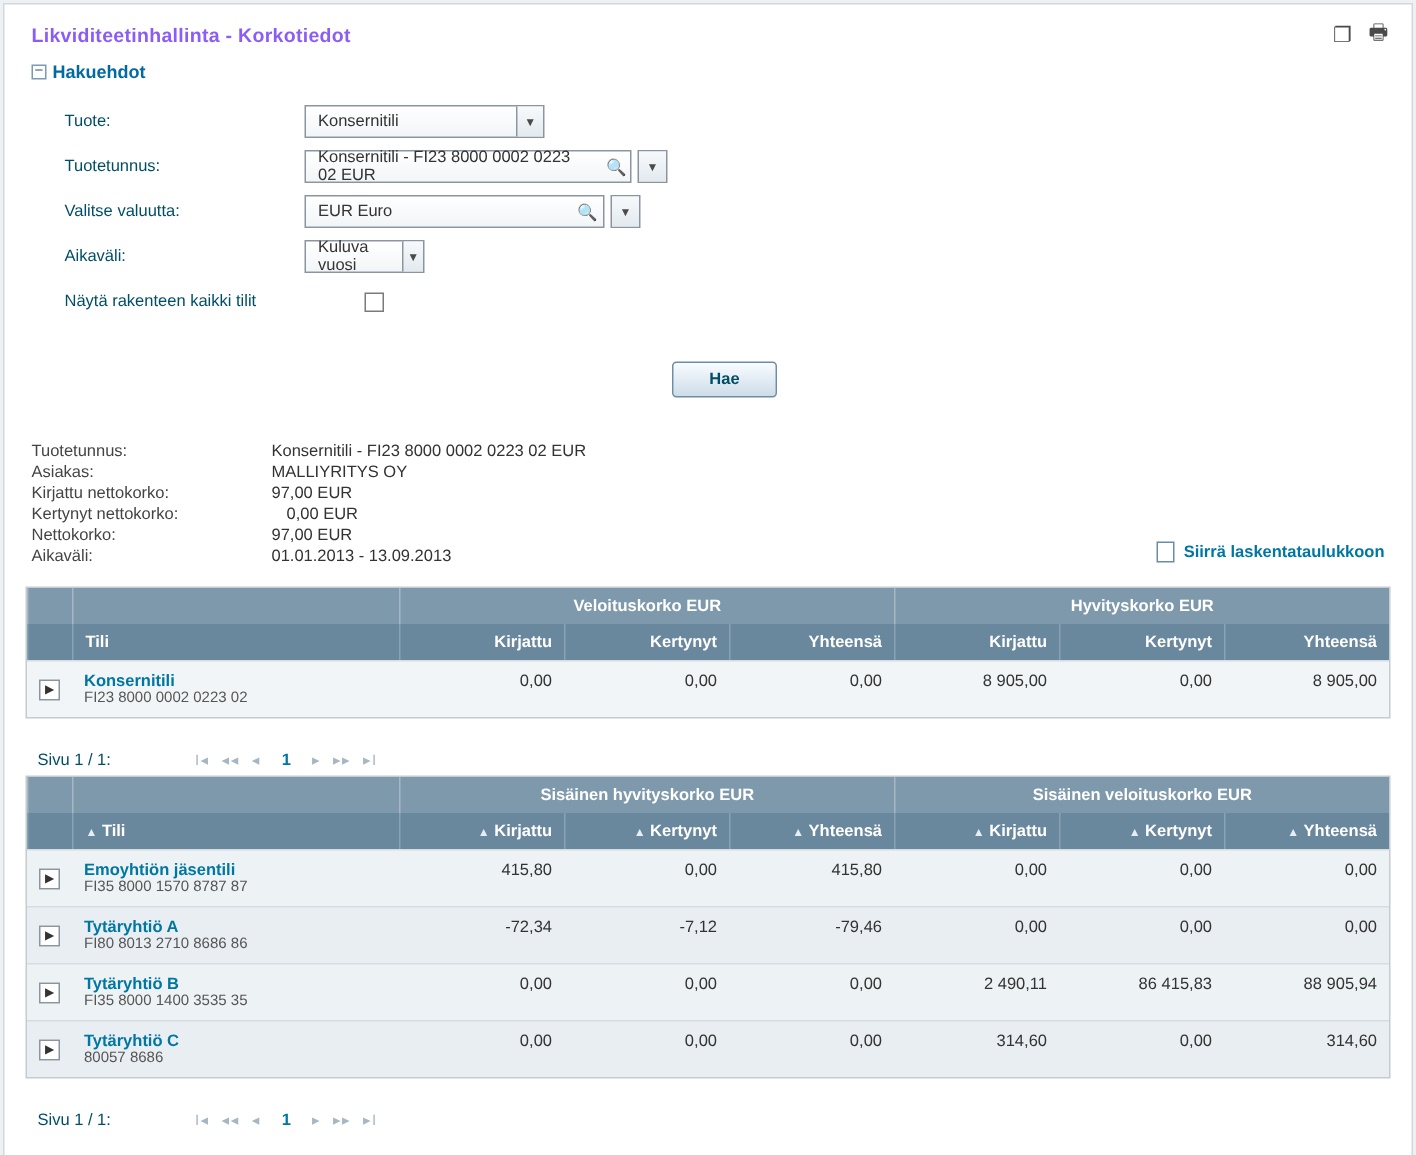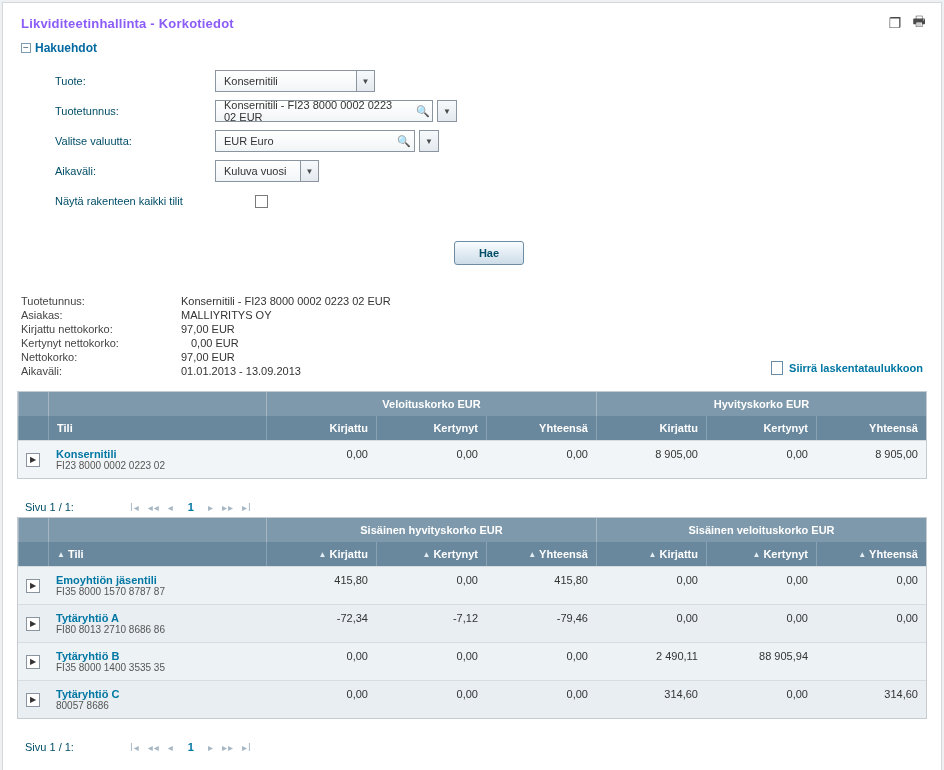--- a/index.html
+++ b/index.html
@@ -5,31 +5,31 @@
   * { box-sizing: border-box; margin: 0; padding: 0; }
   body { font-family: Arial, Helvetica, sans-serif; font-size: 11px; color: #333; background: #eef1f3; width: 944px; }
   .page { background: #fff; border: 1px solid #d4d8da; margin: 2px; }
   .header-bar { display: flex; justify-content: space-between; align-items: center; padding: 12px 14px 6px 18px; }
   .page-title { font-size: 13px; font-weight: bold; color: #8b5cf6; letter-spacing: 0.2px; }
   .header-icons { display: flex; gap: 8px; }
   .ico { width: 16px; height: 16px; display: inline-flex; align-items: center; justify-content: center; font-size: 14px; color: #4a4a4a; }
   .section-title-row { display: flex; align-items: center; padding: 4px 18px 2px 18px; }
   .section-title { font-size: 12px; font-weight: bold; color: #0369a1; margin-left: 4px; }
   .collapse-box { width: 10px; height: 10px; border: 1px solid #7a9bb1; display: inline-flex; align-items: center; justify-content: center; font-size: 10px; line-height: 1; color: #3b5a6f; }
-  .form-area { padding: 6px 18px 10px 52px; }
+  .form-area { padding: 6px 18px 10px 40px; }
   .form-row { display: flex; align-items: center; margin: 6px 0; min-height: 24px; }
   .form-label { width: 160px; color: #004d66; font-size: 11px; }
   .select { display: inline-flex; align-items: center; border: 1px solid #8a95a0; background: linear-gradient(#ffffff,#f2f5f7); height: 22px; font-size: 11px; color: #333; }
   .select .txt { padding: 0 8px; }
   .select .arrow { width: 18px; height: 100%; border-left: 1px solid #8a95a0; display: inline-flex; align-items: center; justify-content: center; background: linear-gradient(#f7fafc,#e3e9ee); font-size: 8px; color: #4a4a4a; }
   .select .search { width: 20px; height: 100%; display: inline-flex; align-items: center; justify-content: center; font-size: 11px; color: #555; }
   .sel-prod { width: 160px; }
   .sel-tunnus { width: 218px; }
   .sel-curr { width: 200px; }
-  .sel-period { width: 104px; }
+  .sel-period { width: 80px; }
   .checkbox { width: 13px; height: 13px; border: 1px solid #7a7a7a; background: #fff; }
   .btn-row { display: flex; justify-content: center; margin: 28px 0 14px 0; }
   .btn { display: inline-flex; align-items: center; justify-content: center; padding: 5px 24px; border: 1px solid #6e8ca3; border-radius: 3px; background: linear-gradient(#f8fcff,#cddce8); color: #004d66; font-weight: bold; font-size: 11px; cursor: pointer; }
   .summary { padding: 4px 18px 12px 18px; display:flex; justify-content:space-between; }
   .summary-grid { }
   .sg-row { display: flex; margin: 2px 0; font-size: 11px; }
   .sg-label { width: 160px; color: #444; }
   .sg-val { color: #333; }
   .export-link-row { align-self: flex-end; display:flex; align-items:center; gap:6px; color:#0076a3; font-weight:bold; font-size:11px; margin-bottom:4px;}
   .export-link-row .doc-ico { width:12px; height:14px; border:1px solid #6c8ca5; position:relative; }
@@ -274,20 +274,21 @@
           <span class="expand-btn">▶</span>
         </div>
         <div class="left">
           <div class="acct-name">Tytäryhtiö B</div>
           <div class="acct-sub">FI35 8000 1400 3535 35</div>
         </div>
         <div>0,00</div>
         <div>0,00</div>
         <div>0,00</div>
         <div>2 490,11</div>
+        <div>86 415,83</div>
         <div>88 905,94</div>
       </div>
       <div class="datarow six" style="background: rgb(232, 238, 242);">
         <div class="cellfirst">
           <span class="expand-btn">▶</span>
         </div>
         <div class="left">
           <div class="acct-name">Tytäryhtiö C</div>
           <div class="acct-sub">80057 8686</div>
         </div>

